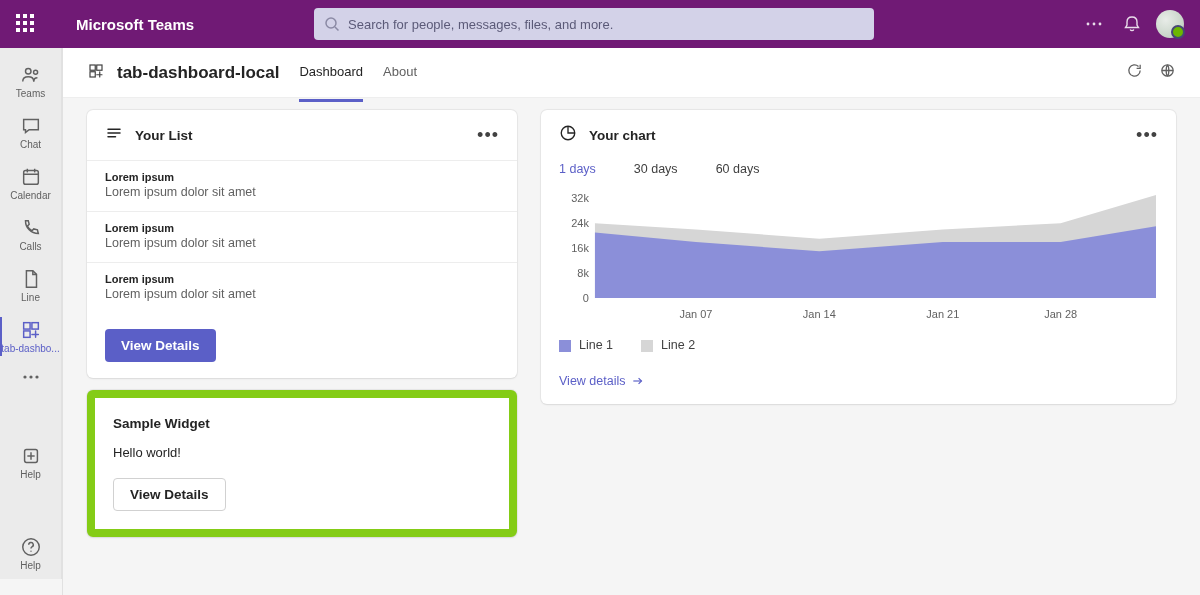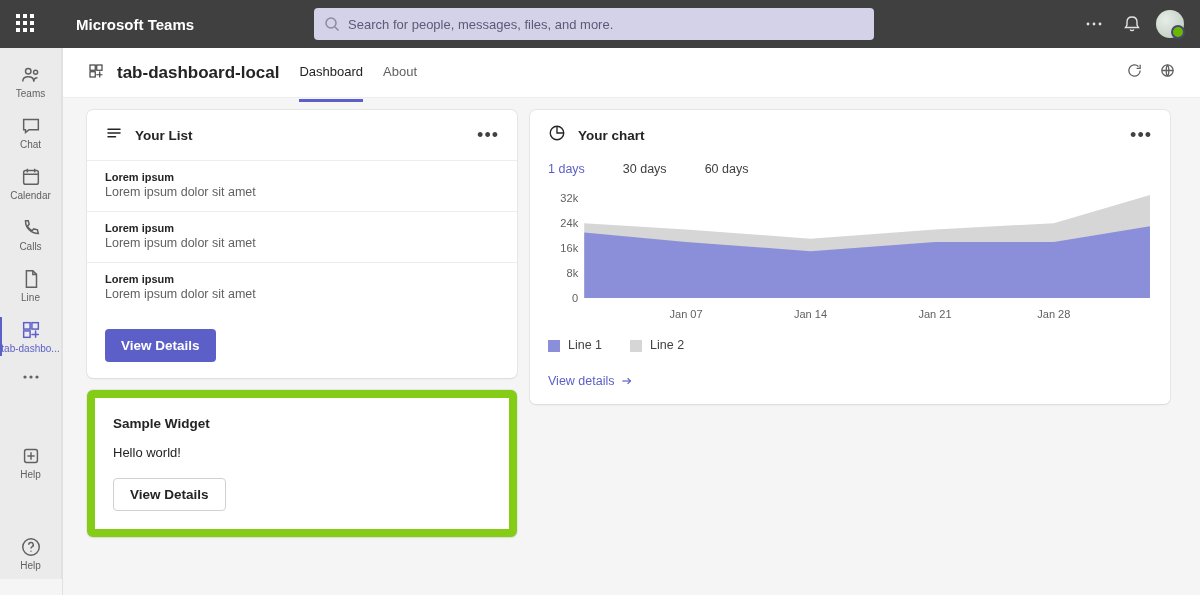--- a/index.html
+++ b/index.html
@@ -1,19 +1,19 @@
 <!DOCTYPE html>
 <html><head>
 <meta charset="utf-8">
 <style>
   * { margin:0; padding:0; box-sizing:border-box; font-family:"Segoe UI", -apple-system, Arial, sans-serif; }
   html,body { width:1200px; height:595px; overflow:hidden; background:#f5f5f5; }
 
   
-  .topbar { height:48px; background:#404040; display:flex; align-items:center; color:#fff; padding:0 16px; }
+  .topbar { height:48px; background:#701a75; display:flex; align-items:center; color:#fff; padding:0 16px; }
   .waffle { width:20px; height:20px; display:grid; grid-template-columns:repeat(3,4px); grid-template-rows:repeat(3,4px); gap:3px; margin-right:40px; cursor:pointer;}
   .waffle span{background:#fff;}
   .brand { font-weight:600; font-size:15px; }
   .search { margin-left:120px; width:560px; height:32px; background:#d3d2e8; border-radius:4px; display:flex; align-items:center; padding:0 10px; }
   .search svg{opacity:.6;}
   .search input{ border:none; background:transparent; flex:1; margin-left:8px; font-size:13px; color:#5b5a78; outline:none;}
   .search input::placeholder{color:#5b5a78;}
   .tb-spacer{flex:1;}
   .tb-ico{ margin-left:18px; opacity:.85; cursor:pointer; display:flex;}
   .avatar{ width:28px; height:28px; border-radius:50%; background:radial-gradient(circle at 35% 35%, #e8ece8, #b8c8b8); position:relative; margin-left:14px; cursor:pointer;}
@@ -30,21 +30,21 @@
   
   .content{ position:absolute; top:48px; left:62px; right:0; bottom:0; background:#f5f5f5; border-left:1px solid #e1e1e1;}
   .tabhdr{ height:50px; background:#fff; border-bottom:1px solid #eee; display:flex; align-items:center; padding:0 24px;}
   .tabhdr .appico{ margin-right:12px;}
   .tabhdr .title{ font-weight:700; font-size:17px; color:#242424;}
   .tabhdr .tab{ margin-left:20px; font-size:13px; color:#616161; height:58px; display:flex; align-items:center; border-bottom:3px solid transparent; cursor:pointer;}
   .tabhdr .tab.active{ color:#242424; border-bottom-color:#5b5fc7;}
   .hdr-spacer{flex:1;}
   .hdr-ico{ margin-left:16px; cursor:pointer; color:#616161;}
 
-  .body{ padding:12px 24px 24px; display:flex; gap:13px; align-items:flex-start;}
+  .body{ padding:12px 24px 24px; display:flex; gap:24px; align-items:flex-start;}
   .col{ display:flex; flex-direction:column; gap:12px;}
   .col.left{ width:430px;}
   .col.right{ flex:1; max-width:640px;}
 
   .card{ background:#fff; border-radius:6px; box-shadow:0 0.5px 2px rgba(0,0,0,.08), 0 0 0 1px rgba(0,0,0,.04);}
   .card-hdr{ display:flex; align-items:center; padding:14px 18px; border-bottom:1px solid #ededed;}
   .card-hdr .ico{margin-right:12px;}
   .card-hdr .ttl{ font-size:13.5px; font-weight:600; color:#242424;}
   .card-hdr .more{ margin-left:auto; cursor:pointer; font-size:18px; letter-spacing:1px; color:#424242;}
 

